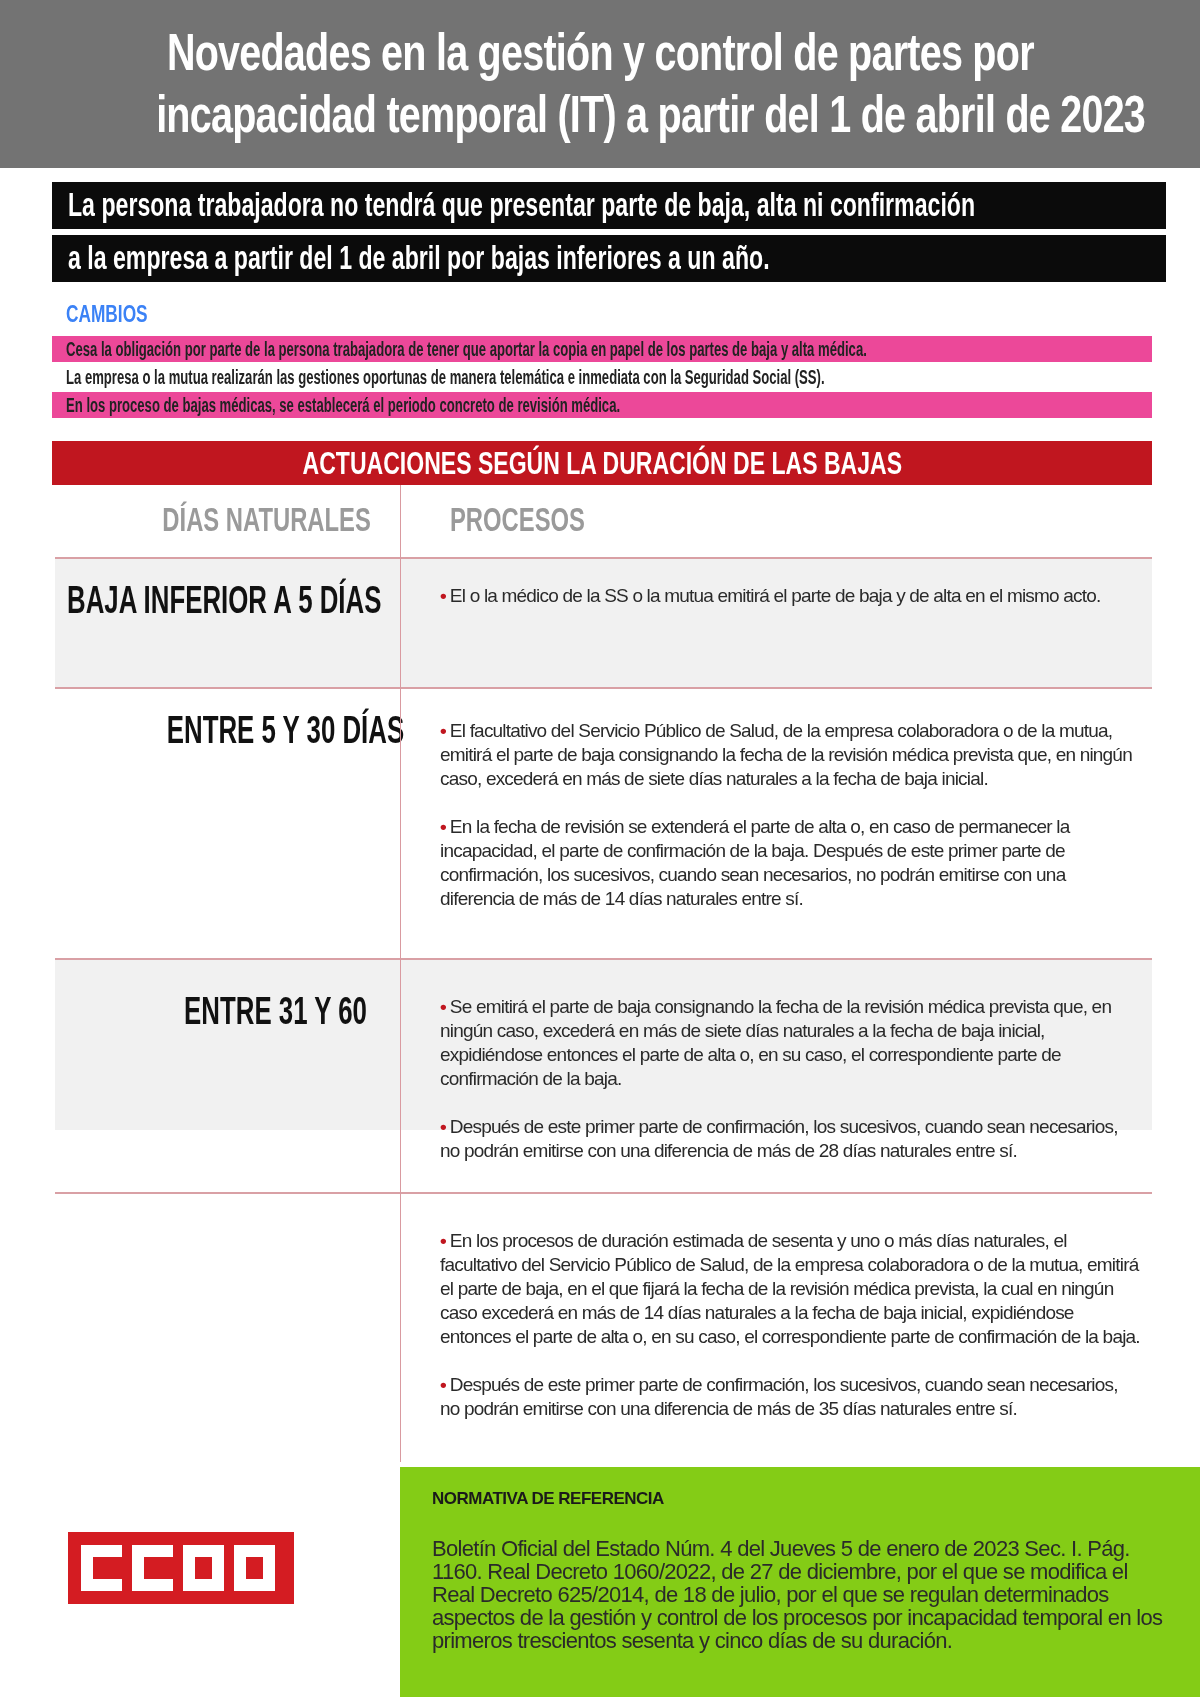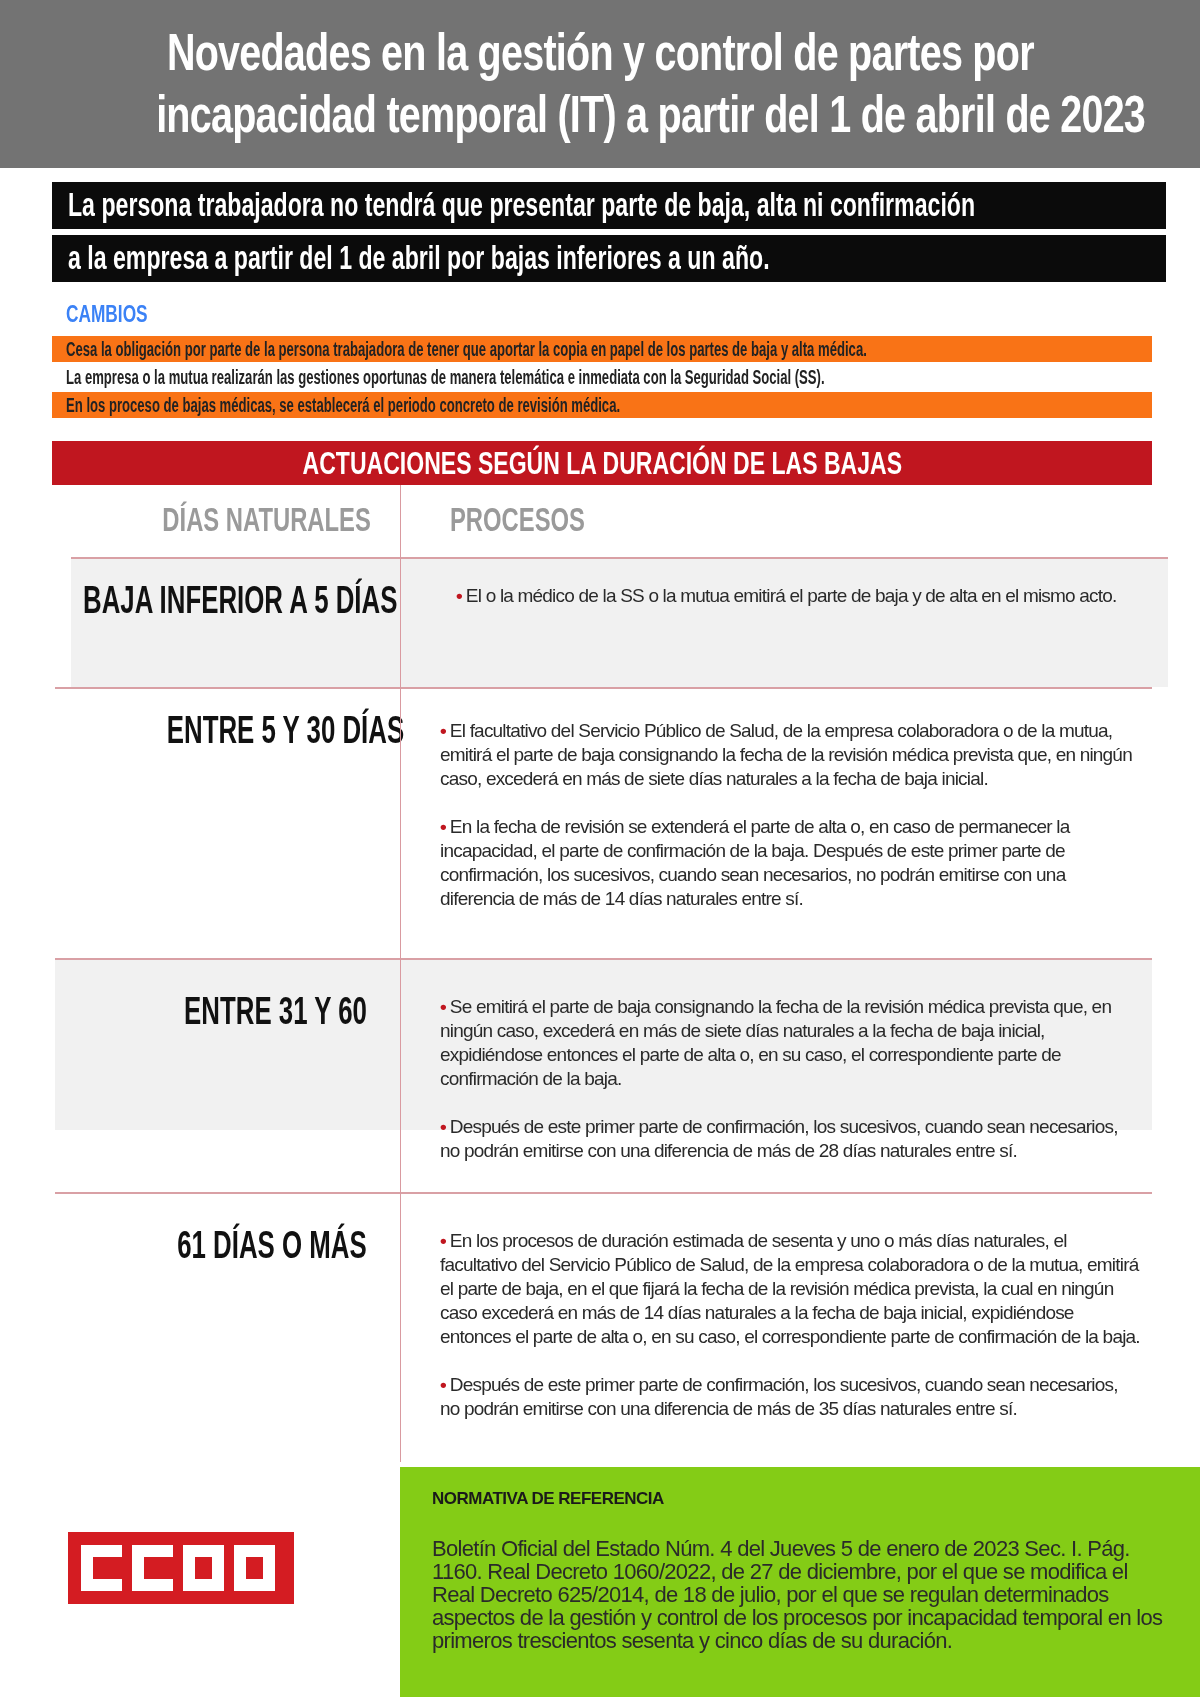--- a/index.html
+++ b/index.html
@@ -16,42 +16,42 @@
   
   .banner { position: absolute; left: 52px; width: 1114px; height: 47px; background: #0b0b0b; color: #fff; overflow: hidden; }
   .banner span { position: absolute; left: 16px; top: 3px; font-size: 34px; font-weight: bold; transform: scaleX(0.68); transform-origin: left center; white-space: nowrap; }
   .b1 { top: 182px; }
   .b2 { top: 235px; }
 
   
   .cambios-title { position: absolute; left: 66px; top: 300px; color: #3b82f6; font-weight: bold; font-size: 24px; }
   .cambios-title span { display: inline-block; transform: scaleX(0.72); transform-origin: left center; }
   .cambio { position: absolute; left: 52px; width: 1100px; height: 26px; }
-  .cambio.gray { background: #f97316; }
+  .cambio.gray { background: #ec4899; }
   .cambio span { position: absolute; left: 14px; top: 2px; font-size: 20px; font-weight: bold; color: #222; transform: scaleX(0.655); transform-origin: left center; white-space: nowrap; }
   .c1 { top: 336px; }
   .c2 { top: 364px; }
   .c3 { top: 392px; }
 
   
   .section-bar { position: absolute; left: 52px; top: 441px; width: 1100px; height: 44px; background: #c0161f; color: #fff; text-align: center; }
   .section-bar span { display: inline-block; font-weight: bold; font-size: 32px; margin-top: 4px; transform: scaleX(0.72); white-space: nowrap; }
 
   
   .vdiv { position: absolute; left: 400px; top: 485px; width: 1px; height: 977px; background: #d99aa0; }
   .col-head { position: absolute; top: 500px; color: #9a9a9a; font-weight: bold; font-size: 34px; }
   .col-head span { display: inline-block; transform: scaleX(0.7); white-space: nowrap; }
   .ch-left { left: 56px; width: 315px; text-align: right; }
   .ch-left span { transform-origin: right center; }
   .ch-right { left: 450px; }
   .ch-right span { transform-origin: left center; }
 
   .row { position: absolute; left: 55px; width: 1097px; border-top: 2px solid #d9a0a5; }
   .row.gray { background: #f1f1f1; }
-  .r1 { top: 557px; height: 130px; margin-left: 16px; }
+  .r1 { top: 557px; height: 130px; }
   .r2 { top: 687px; height: 195px; }
   .r3 { top: 958px; height: 172px; }
   .r4 { top: 1192px; height: 270px; }
 
   .row-label { position: absolute; left: 0; width: 312px; text-align: right; font-weight: bold; font-size: 38px; color: #111; }
   .row-label span { display: inline-block; transform: scaleX(0.68); transform-origin: right center; white-space: nowrap; }
   .r1 .row-label { text-align: left; left: 12px; top: 20px; }
   .r1 .row-label span { transform-origin: left center; }
   .r2 .row-label { top: 20px; }
   .r3 .row-label { top: 30px; }
@@ -125,21 +125,20 @@
 
 <div class="row gray r3">
   <div class="row-label"><span>ENTRE 31 Y 60</span></div>
   <div class="proc">
     <p><span class="bullet">•</span><span>Se emitirá el parte de baja consignando la fecha de la revisión médica prevista que, en ningún caso, excederá en más de siete días naturales a la fecha de baja inicial, expidiéndose entonces el parte de alta o, en su caso, el correspondiente parte de confirmación de la baja.</span></p>
     <p><span class="bullet">•</span><span>Después de este primer parte de confirmación, los sucesivos, cuando sean necesarios, no podrán emitirse con una diferencia de más de 28 días naturales entre sí.</span></p>
   </div>
 </div>
 
 <div class="row r4">
-  <div class="row-label"><span>61 DÍAS O MÁS</span></div>
   <div class="proc">
     <p><span class="bullet">•</span><span>En los procesos de duración estimada de sesenta y uno o más días naturales, el facultativo del Servicio Público de Salud, de la empresa colaboradora o de la mutua, emitirá el parte de baja, en el que fijará la fecha de la revisión médica prevista, la cual en ningún caso excederá en más de 14 días naturales a la fecha de baja inicial, expidiéndose entonces el parte de alta o, en su caso, el correspondiente parte de confirmación de la baja.</span></p>
     <p><span class="bullet">•</span><span>Después de este primer parte de confirmación, los sucesivos, cuando sean necesarios, no podrán emitirse con una diferencia de más de 35 días naturales entre sí.</span></p>
   </div>
 </div>
 
 <div class="vdiv"></div>
 
 <div class="normativa">
   <div class="norm-title">NORMATIVA DE REFERENCIA</div>

